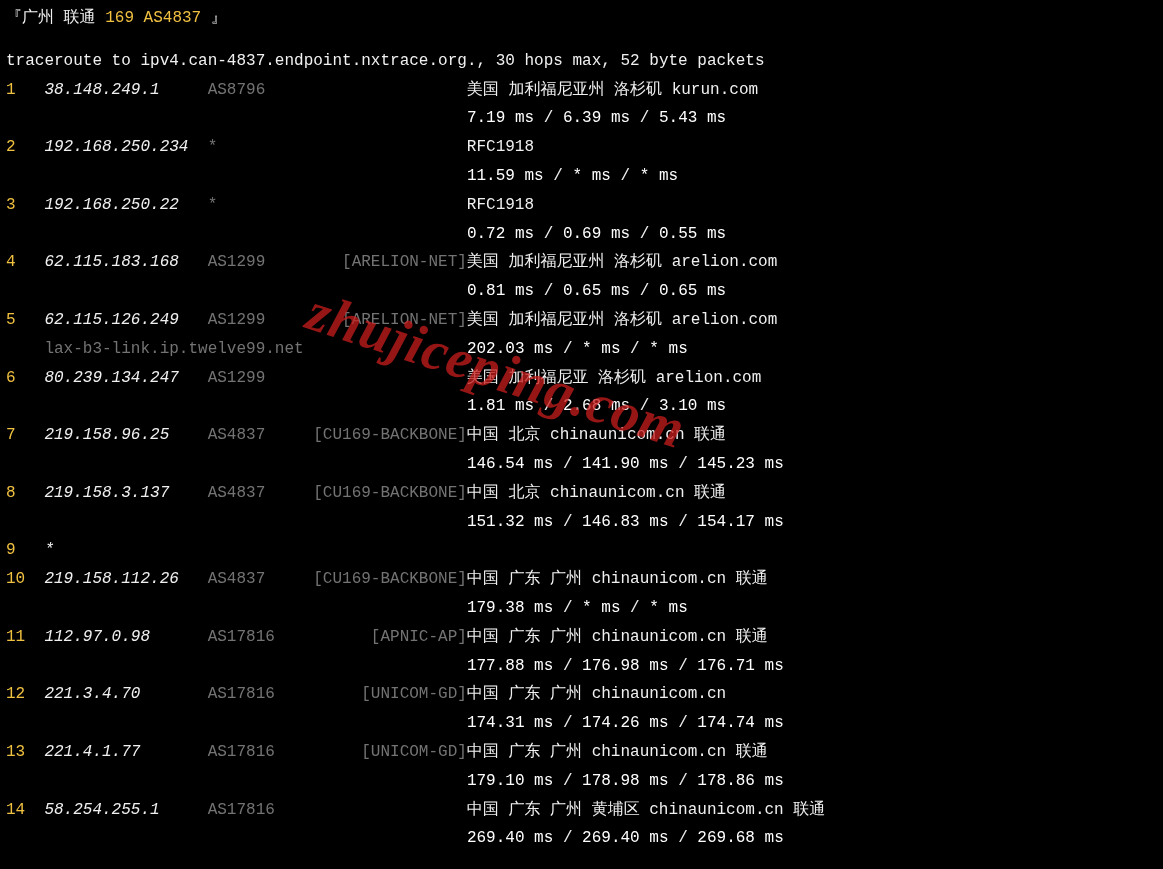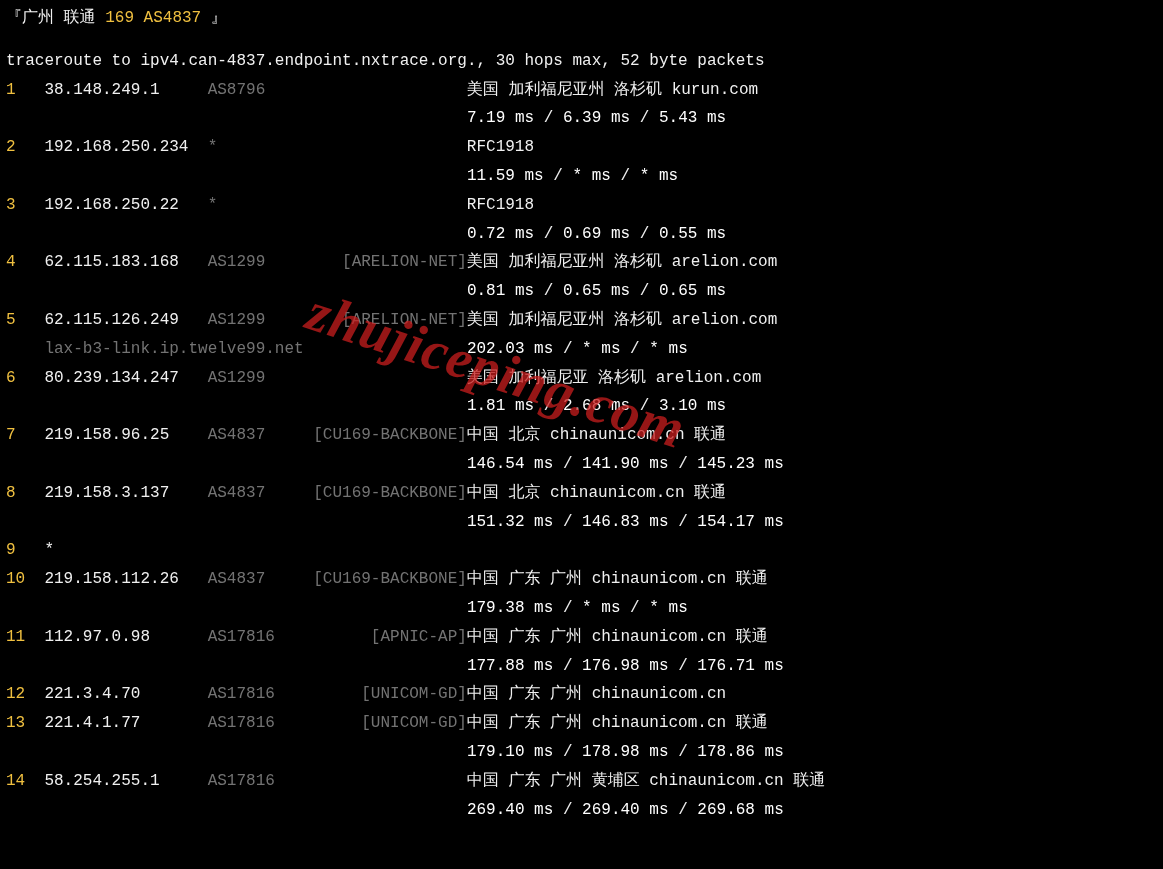--- a/index.html
+++ b/index.html
@@ -21,21 +21,21 @@
   .cyan    { color: #ffffff; }
   .gray    { color: #737373; }
 
   .header-line { margin-bottom: 14px; }
 
   .row {
     display: flex;
     align-items: flex-start;
   }
   .col-hop   { width: 4ch;  }
-  .col-ip    { width: 17ch; }
+  .col-ip    { width: 17ch; font-style: italic; }
   .col-asn   { width: 9ch;  }
   .col-tag   { width: 18ch; text-align: right; }
   .col-right { flex: 1; }
 
   .timing-row {
     display: flex;
   }
   .timing-left-pad {
     width: calc(4ch + 17ch + 9ch + 18ch);
   }
@@ -183,20 +183,24 @@
       <span class="timing-left-pad"></span>
       <span><span class="cyan">177.88 ms</span><span class="sep"> / </span><span class="cyan">176.98 ms</span><span class="sep"> / </span><span class="cyan">176.71 ms</span></span>
     </div>
     <div class="row">
       <span class="col-hop yellow">12</span>
       <span class="col-ip white">221.3.4.70</span>
       <span class="col-asn green">AS17816</span>
       <span class="col-tag green">[UNICOM-GD]</span>
       <span class="col-right white">中国 广东 广州  chinaunicom.cn</span>
     </div>
+    <div class="timing-row">
+      <span class="timing-left-pad"></span>
+      <span><span class="cyan">174.31 ms</span><span class="sep"> / </span><span class="cyan">174.26 ms</span><span class="sep"> / </span><span class="cyan">174.74 ms</span></span>
+    </div>
     <div class="row">
       <span class="col-hop yellow">13</span>
       <span class="col-ip white">221.4.1.77</span>
       <span class="col-asn green">AS17816</span>
       <span class="col-tag green">[UNICOM-GD]</span>
       <span class="col-right white">中国 广东 广州  chinaunicom.cn  联通</span>
     </div>
     <div class="timing-row">
       <span class="timing-left-pad"></span>
       <span><span class="cyan">179.10 ms</span><span class="sep"> / </span><span class="cyan">178.98 ms</span><span class="sep"> / </span><span class="cyan">178.86 ms</span></span>

